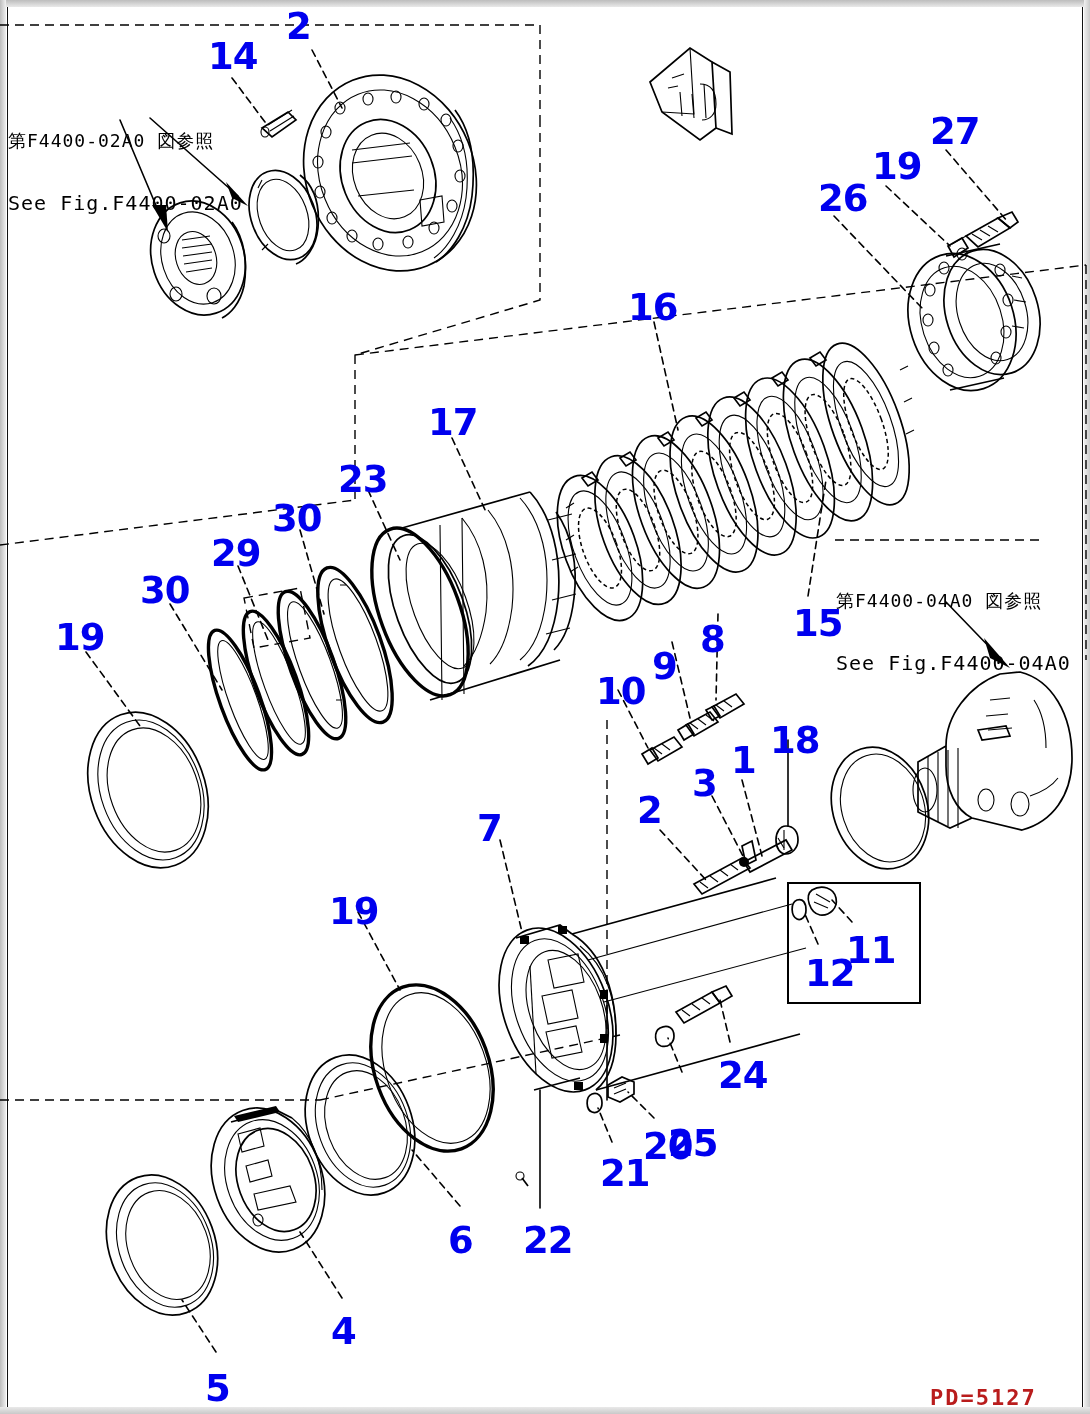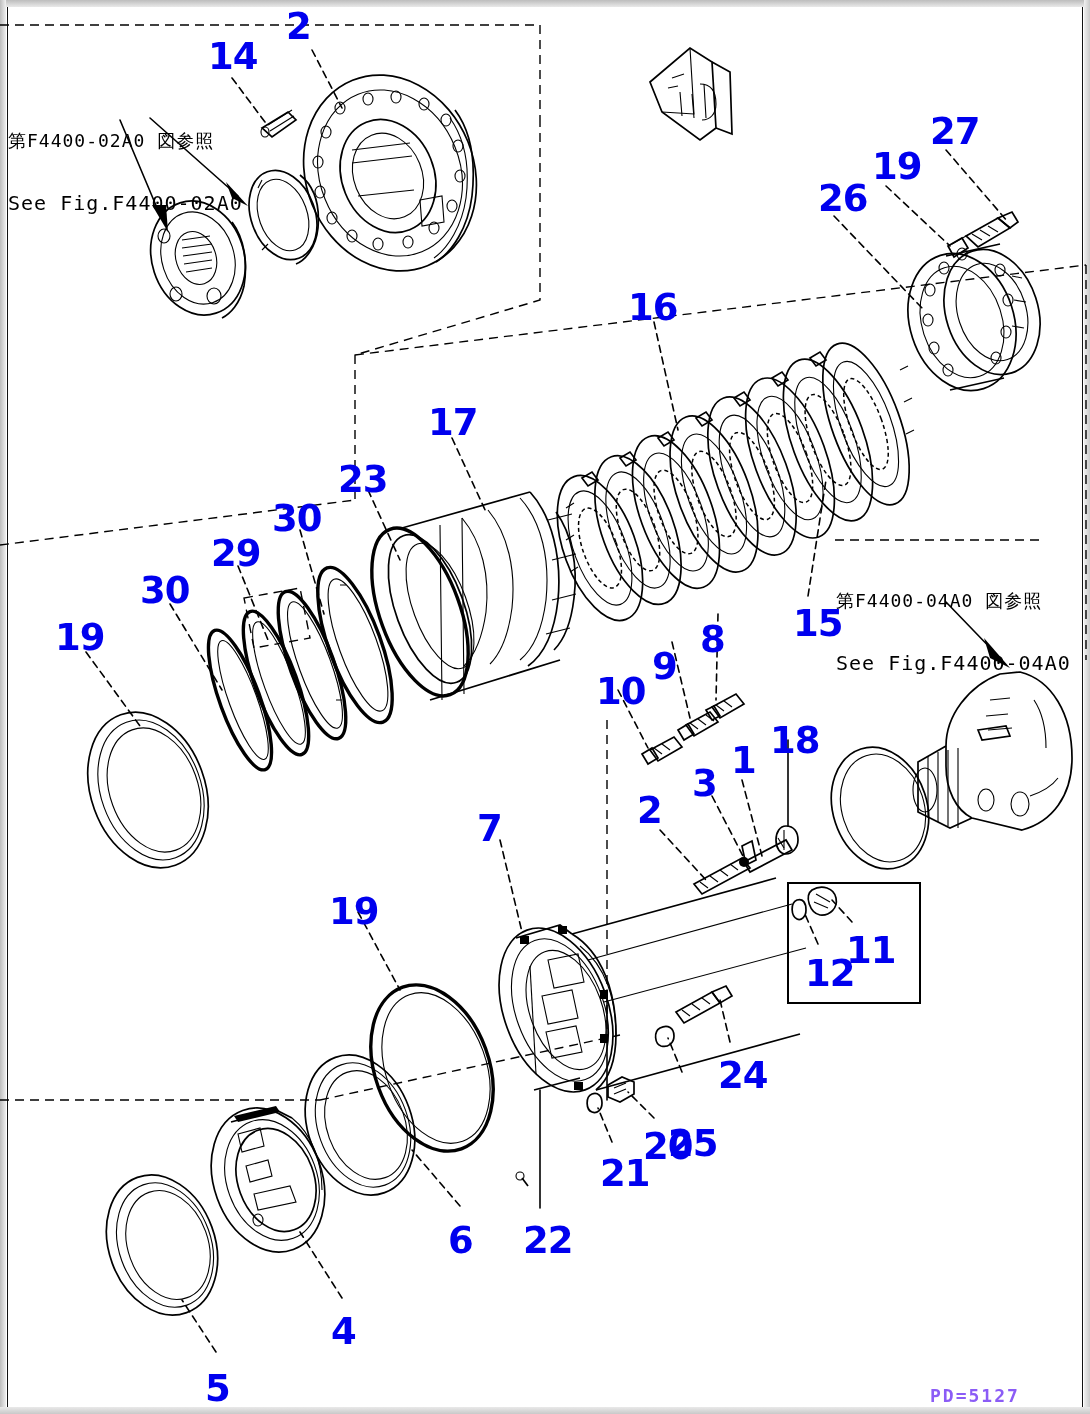--- a/index.html
+++ b/index.html
@@ -33,22 +33,22 @@
   }
   
   .reftext{
     position:absolute;color:#000;font-family:"DejaVu Sans Mono",monospace;
     font-size:17px;line-height:21px;font-weight:normal;white-space:pre;
     letter-spacing:0px;
   }
   .reftext .jp{font-size:18px;letter-spacing:1px;}
   .reftext .en{font-size:20px;letter-spacing:1px;}
   .pdcode{
-    position:absolute;color:#8b5cf6;font-family:"DejaVu Sans Mono",monospace;
-    font-size:18px;font-weight:bold;letter-spacing:2px;
+    position:absolute;color:#b91c1c;font-family:"DejaVu Sans Mono",monospace;
+    font-size:22px;font-weight:bold;letter-spacing:2px;
   }
   .shipbox{
     position:absolute;border:2px solid #000;background:transparent;
   }
   svg.art{position:absolute;left:0;top:0;width:1090px;height:1414px;
     pointer-events:none;}
   .lead{stroke:#000;stroke-width:1.6;fill:none;
     stroke-dasharray:7 5;stroke-linecap:round;}
   .leadsolid{stroke:#000;stroke-width:1.6;fill:none;stroke-linecap:round;}
   .part{stroke:#000;fill:none;stroke-width:1.7;}

